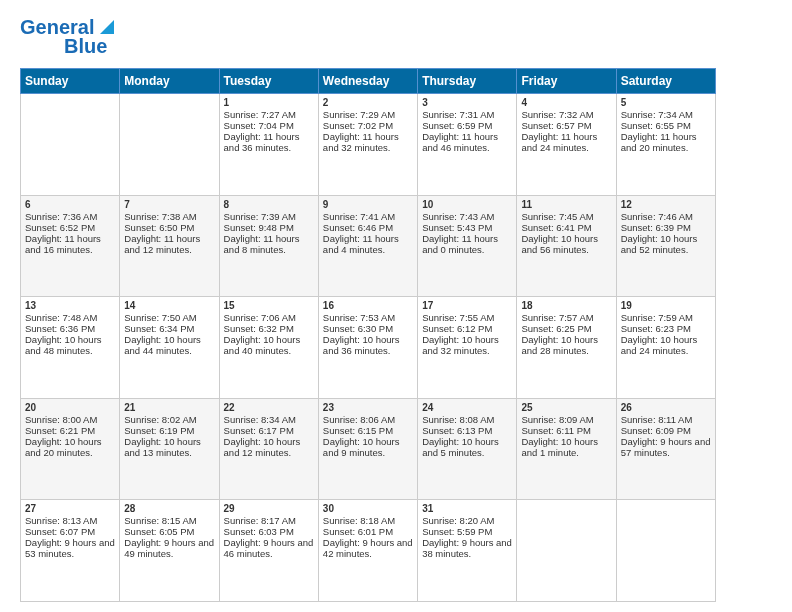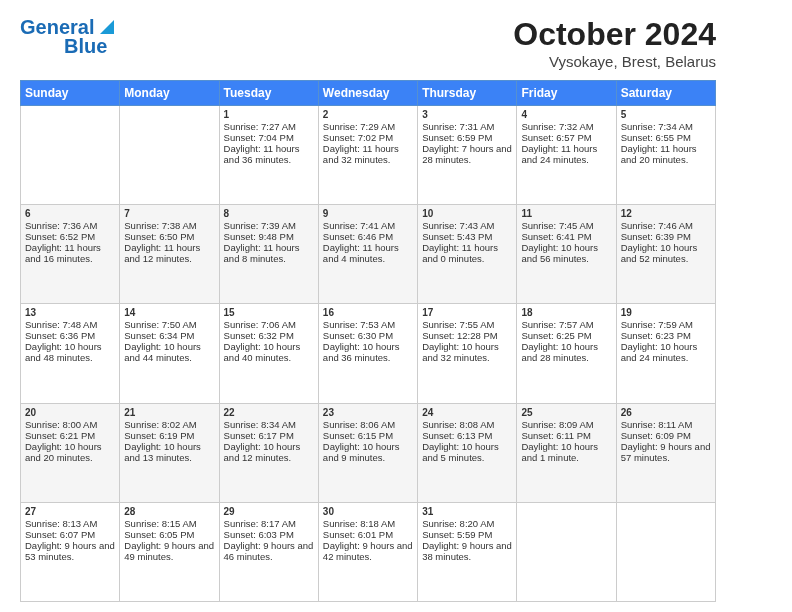--- a/index.html
+++ b/index.html
@@ -46,21 +46,21 @@
       color: #444;
     }
     .calendar {
       flex: 1;
       border: 1px solid #ccc;
       border-collapse: collapse;
       width: 100%;
       table-layout: fixed;
     }
     .calendar th {
-      background: #3b82f6;
+      background: #0369a1;
       color: #fff;
       font-size: 12px;
       font-weight: bold;
       padding: 5px 4px;
       text-align: left;
       border: 1px solid #5590d0;
     }
     .calendar td {
       border: 1px solid #ccc;
       vertical-align: top;
@@ -93,24 +93,20 @@
   <div class="header">
     <div class="logo">
       <div class="logo-line">
         <span style="font-size:20px;font-weight:bold;color:#1a6bb5;font-family:Arial,sans-serif;">General</span>
         <svg width="22" height="22" viewBox="0 0 22 22" style="margin-left:2px;margin-top:-2px;">
           <polygon points="4,18 18,4 18,18" fill="#1a9ad7"></polygon>
         </svg>
       </div>
       <span style="font-size:20px;font-weight:bold;color:#1a6bb5;font-family:Arial,sans-serif;margin-top:-4px;margin-left:44px;">Blue</span>
     </div>
-    <div class="title-block">
-      <h1>October 2024</h1>
-      <h2>Vysokaye, Brest, Belarus</h2>
-    </div>
   </div>
 
   <table class="calendar">
     <thead>
       <tr>
       <th>Sunday</th>
           <th>Monday</th>
           <th>Tuesday</th>
           <th>Wednesday</th>
           <th>Thursday</th>
@@ -131,21 +127,21 @@
           <td>
             <span class="day-num">2</span>
             <div>Sunrise: 7:29 AM</div>
             <div>Sunset: 7:02 PM</div>
             <div>Daylight: 11 hours and 32 minutes.</div>
           </td>
           <td>
             <span class="day-num">3</span>
             <div>Sunrise: 7:31 AM</div>
             <div>Sunset: 6:59 PM</div>
-            <div>Daylight: 7 hours and 28 minutes.</div>
+            <div>Daylight: 11 hours and 46 minutes.</div>
           </td>
           <td>
             <span class="day-num">4</span>
             <div>Sunrise: 7:32 AM</div>
             <div>Sunset: 6:57 PM</div>
             <div>Daylight: 11 hours and 24 minutes.</div>
           </td>
           <td>
             <span class="day-num">5</span>
             <div>Sunrise: 7:34 AM</div>
@@ -218,21 +214,21 @@
           </td>
           <td>
             <span class="day-num">16</span>
             <div>Sunrise: 7:53 AM</div>
             <div>Sunset: 6:30 PM</div>
             <div>Daylight: 10 hours and 36 minutes.</div>
           </td>
           <td>
             <span class="day-num">17</span>
             <div>Sunrise: 7:55 AM</div>
-            <div>Sunset: 12:28 PM</div>
+            <div>Sunset: 6:12 PM</div>
             <div>Daylight: 10 hours and 32 minutes.</div>
           </td>
           <td>
             <span class="day-num">18</span>
             <div>Sunrise: 7:57 AM</div>
             <div>Sunset: 6:25 PM</div>
             <div>Daylight: 10 hours and 28 minutes.</div>
           </td>
           <td>
             <span class="day-num">19</span>

